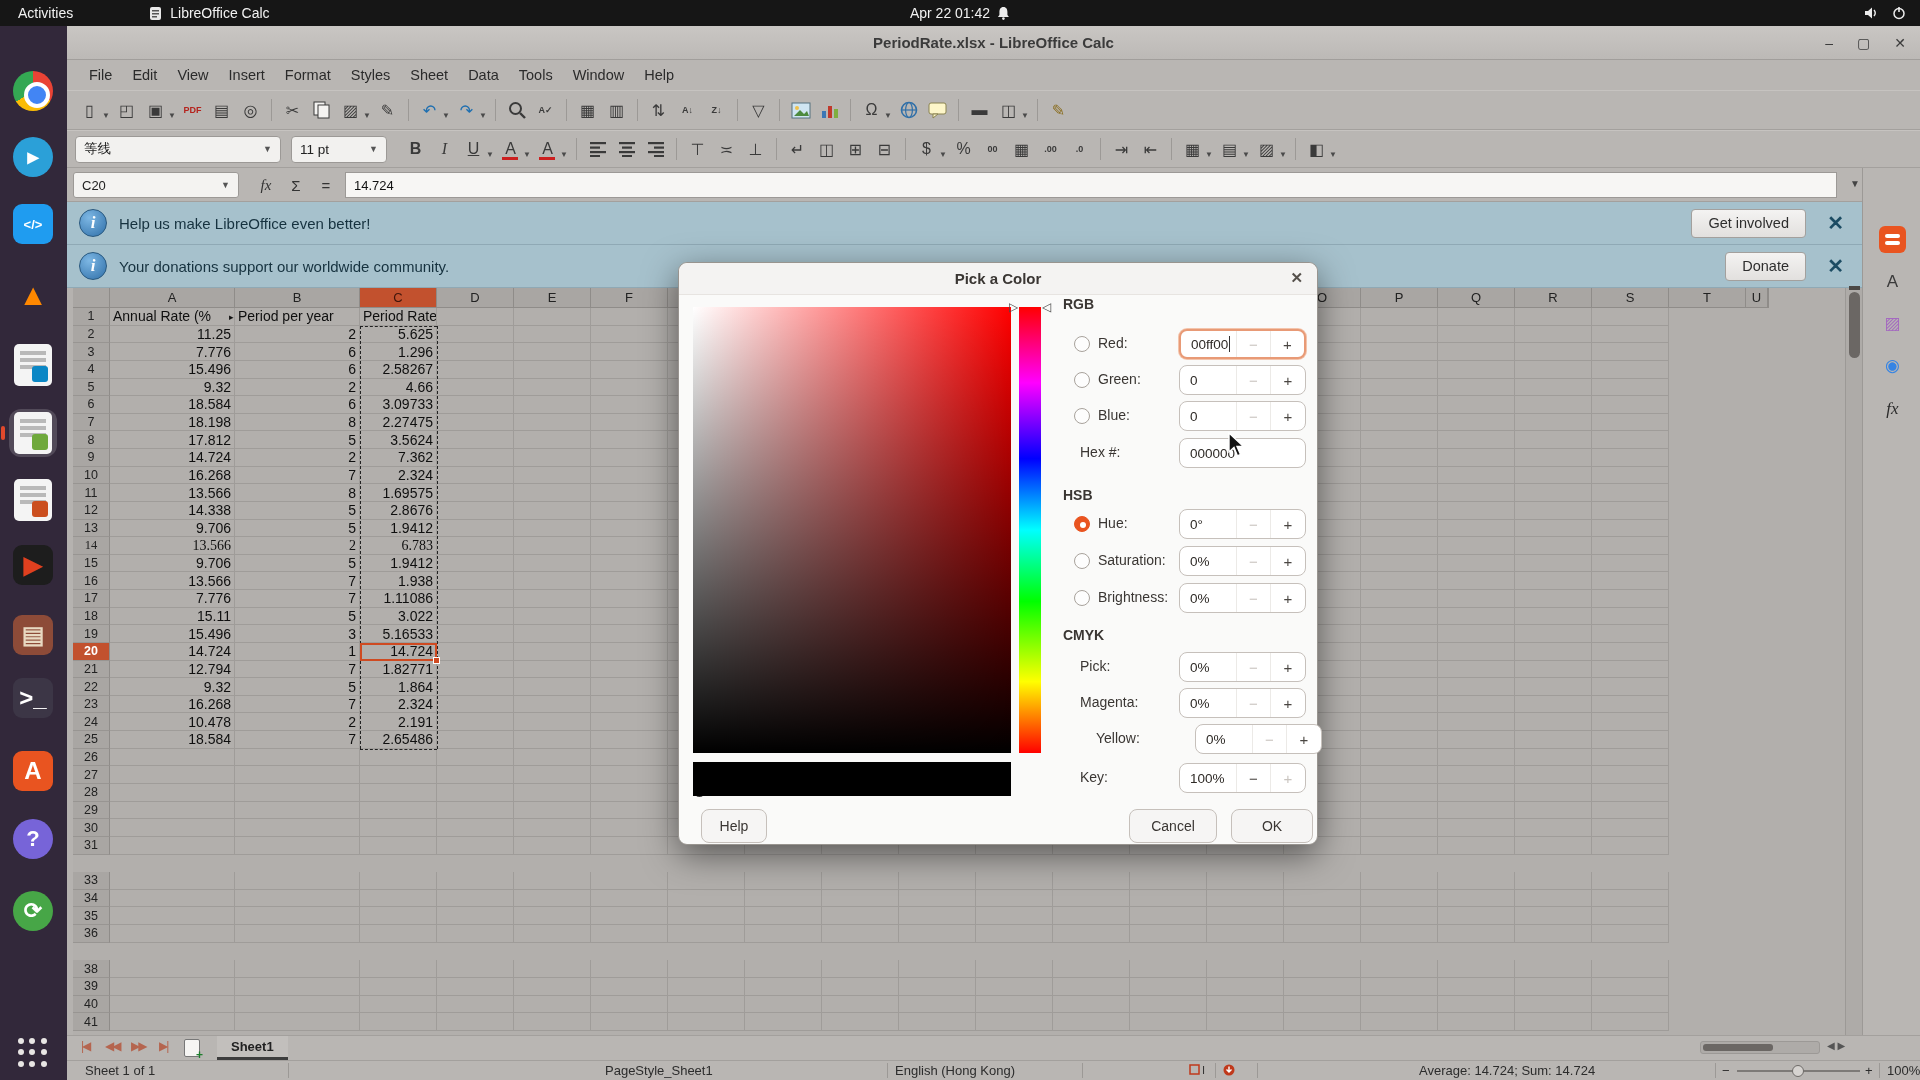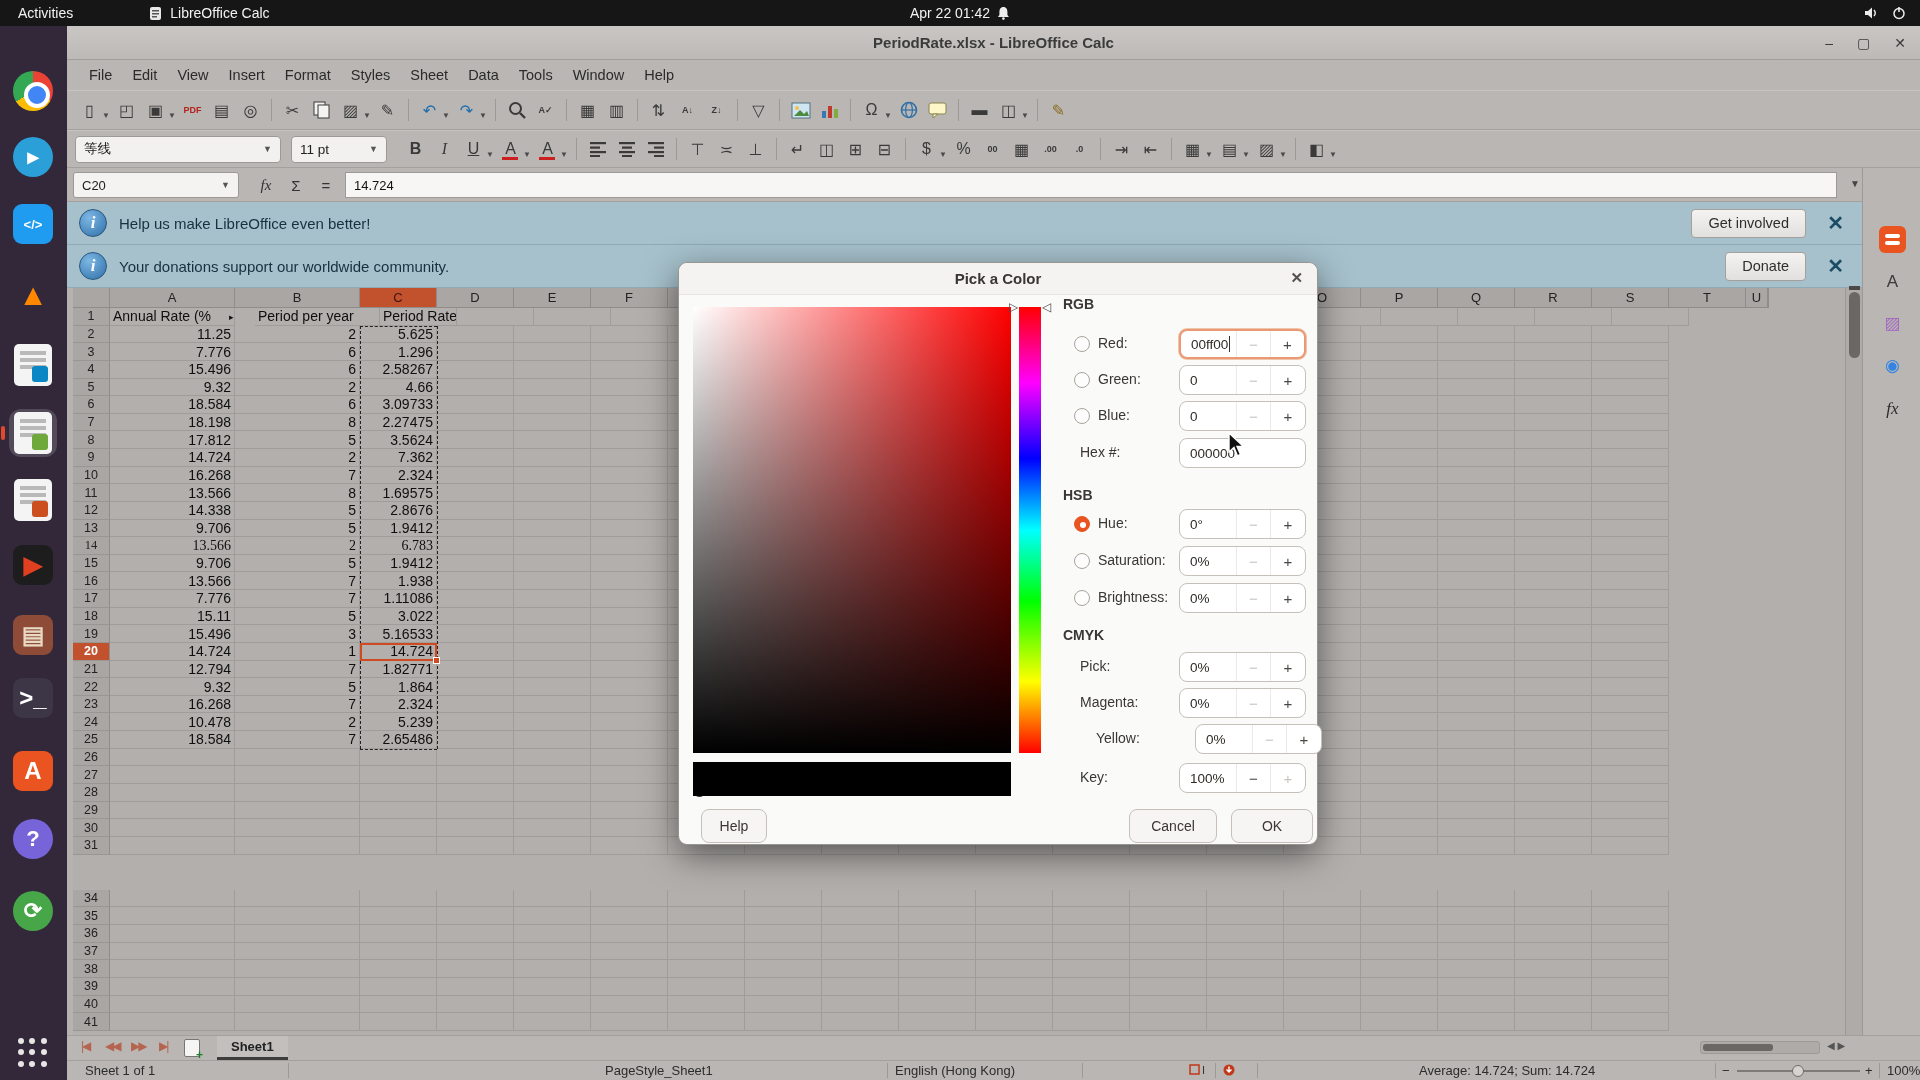--- a/index.html
+++ b/index.html
@@ -519,21 +519,21 @@
         <div class="ghead" style="width: 77px;">Q</div>
         <div class="ghead" style="width: 77px;">R</div>
         <div class="ghead" style="width: 77px;">S</div>
         <div class="ghead" style="width: 77px;">T</div>
         <div class="ghead" style="width: 22px;">U</div>
         <div class="ghead"></div>
       </div>
       <div class="grow" style="top: 20px;">
         <div class="rhead">1</div>
         <div class="gcell txt" style="width: 125px; height: 17.63px;">Annual Rate (%</div>
-        <div class="gcell txt" style="width: 125px; height: 17.63px; margin-left: 20px;">Period per year</div>
+        <div class="gcell txt" style="width: 125px; height: 17.63px;">Period per year</div>
         <div class="gcell txt" style="width: 77px; height: 17.63px;">Period Rate (%)</div>
         <div class="gcell txt" style="width: 77px; height: 17.63px;"></div>
         <div class="gcell txt" style="width: 77px; height: 17.63px;"></div>
         <div class="gcell txt" style="width: 77px; height: 17.63px;"></div>
         <div class="gcell txt" style="width: 77px; height: 17.63px;"></div>
         <div class="gcell txt" style="width: 77px; height: 17.63px;"></div>
         <div class="gcell txt" style="width: 77px; height: 17.63px;"></div>
         <div class="gcell txt" style="width: 77px; height: 17.63px;"></div>
         <div class="gcell txt" style="width: 77px; height: 17.63px;"></div>
         <div class="gcell txt" style="width: 77px; height: 17.63px;"></div>
@@ -1026,21 +1026,21 @@
         <div class="gcell txt" style="width: 77px; height: 17.63px;"></div>
         <div class="gcell txt" style="width: 77px; height: 17.63px;"></div>
         <div class="gcell txt" style="width: 77px; height: 17.63px;"></div>
         <div class="gcell txt" style="width: 77px; height: 17.63px;"></div>
         <div class="gcell txt" style="width: 77px; height: 17.63px;"></div>
       </div>
       <div class="grow" style="top: 425.49px;">
         <div class="rhead">24</div>
         <div class="gcell num" style="width: 125px; height: 17.63px;">10.478</div>
         <div class="gcell num" style="width: 125px; height: 17.63px;">2</div>
-        <div class="gcell num" style="width: 77px; height: 17.63px;">5.239</div>
+        <div class="gcell num" style="width: 77px; height: 17.63px;">2.191</div>
         <div class="gcell txt" style="width: 77px; height: 17.63px;"></div>
         <div class="gcell txt" style="width: 77px; height: 17.63px;"></div>
         <div class="gcell txt" style="width: 77px; height: 17.63px;"></div>
         <div class="gcell txt" style="width: 77px; height: 17.63px;"></div>
         <div class="gcell txt" style="width: 77px; height: 17.63px;"></div>
         <div class="gcell txt" style="width: 77px; height: 17.63px;"></div>
         <div class="gcell txt" style="width: 77px; height: 17.63px;"></div>
         <div class="gcell txt" style="width: 77px; height: 17.63px;"></div>
         <div class="gcell txt" style="width: 77px; height: 17.63px;"></div>
         <div class="gcell txt" style="width: 77px; height: 17.63px;"></div>
@@ -1198,20 +1198,42 @@
         <div class="gcell txt" style="width: 77px; height: 17.63px;"></div>
         <div class="gcell txt" style="width: 77px; height: 17.63px;"></div>
         <div class="gcell txt" style="width: 77px; height: 17.63px;"></div>
         <div class="gcell txt" style="width: 77px; height: 17.63px;"></div>
         <div class="gcell txt" style="width: 77px; height: 17.63px;"></div>
         <div class="gcell txt" style="width: 77px; height: 17.63px;"></div>
         <div class="gcell txt" style="width: 77px; height: 17.63px;"></div>
         <div class="gcell txt" style="width: 77px; height: 17.63px;"></div>
         <div class="gcell txt" style="width: 77px; height: 17.63px;"></div>
       </div>
+      <div class="grow" style="top: 584.16px;">
+        <div class="rhead">33</div>
+        <div class="gcell txt" style="width: 125px; height: 17.63px;"></div>
+        <div class="gcell txt" style="width: 125px; height: 17.63px;"></div>
+        <div class="gcell txt" style="width: 77px; height: 17.63px;"></div>
+        <div class="gcell txt" style="width: 77px; height: 17.63px;"></div>
+        <div class="gcell txt" style="width: 77px; height: 17.63px;"></div>
+        <div class="gcell txt" style="width: 77px; height: 17.63px;"></div>
+        <div class="gcell txt" style="width: 77px; height: 17.63px;"></div>
+        <div class="gcell txt" style="width: 77px; height: 17.63px;"></div>
+        <div class="gcell txt" style="width: 77px; height: 17.63px;"></div>
+        <div class="gcell txt" style="width: 77px; height: 17.63px;"></div>
+        <div class="gcell txt" style="width: 77px; height: 17.63px;"></div>
+        <div class="gcell txt" style="width: 77px; height: 17.63px;"></div>
+        <div class="gcell txt" style="width: 77px; height: 17.63px;"></div>
+        <div class="gcell txt" style="width: 77px; height: 17.63px;"></div>
+        <div class="gcell txt" style="width: 77px; height: 17.63px;"></div>
+        <div class="gcell txt" style="width: 77px; height: 17.63px;"></div>
+        <div class="gcell txt" style="width: 77px; height: 17.63px;"></div>
+        <div class="gcell txt" style="width: 77px; height: 17.63px;"></div>
+        <div class="gcell txt" style="width: 77px; height: 17.63px;"></div>
+      </div>
       <div class="grow" style="top: 601.79px;">
         <div class="rhead">34</div>
         <div class="gcell txt" style="width: 125px; height: 17.63px;"></div>
         <div class="gcell txt" style="width: 125px; height: 17.63px;"></div>
         <div class="gcell txt" style="width: 77px; height: 17.63px;"></div>
         <div class="gcell txt" style="width: 77px; height: 17.63px;"></div>
         <div class="gcell txt" style="width: 77px; height: 17.63px;"></div>
         <div class="gcell txt" style="width: 77px; height: 17.63px;"></div>
         <div class="gcell txt" style="width: 77px; height: 17.63px;"></div>
         <div class="gcell txt" style="width: 77px; height: 17.63px;"></div>
@@ -1244,42 +1266,20 @@
         <div class="gcell txt" style="width: 77px; height: 17.63px;"></div>
         <div class="gcell txt" style="width: 77px; height: 17.63px;"></div>
         <div class="gcell txt" style="width: 77px; height: 17.63px;"></div>
         <div class="gcell txt" style="width: 77px; height: 17.63px;"></div>
         <div class="gcell txt" style="width: 77px; height: 17.63px;"></div>
         <div class="gcell txt" style="width: 77px; height: 17.63px;"></div>
         <div class="gcell txt" style="width: 77px; height: 17.63px;"></div>
       </div>
       <div class="grow" style="top: 637.05px;">
         <div class="rhead">36</div>
-        <div class="gcell txt" style="width: 125px; height: 17.63px;"></div>
-        <div class="gcell txt" style="width: 125px; height: 17.63px;"></div>
-        <div class="gcell txt" style="width: 77px; height: 17.63px;"></div>
-        <div class="gcell txt" style="width: 77px; height: 17.63px;"></div>
-        <div class="gcell txt" style="width: 77px; height: 17.63px;"></div>
-        <div class="gcell txt" style="width: 77px; height: 17.63px;"></div>
-        <div class="gcell txt" style="width: 77px; height: 17.63px;"></div>
-        <div class="gcell txt" style="width: 77px; height: 17.63px;"></div>
-        <div class="gcell txt" style="width: 77px; height: 17.63px;"></div>
-        <div class="gcell txt" style="width: 77px; height: 17.63px;"></div>
-        <div class="gcell txt" style="width: 77px; height: 17.63px;"></div>
-        <div class="gcell txt" style="width: 77px; height: 17.63px;"></div>
-        <div class="gcell txt" style="width: 77px; height: 17.63px;"></div>
-        <div class="gcell txt" style="width: 77px; height: 17.63px;"></div>
-        <div class="gcell txt" style="width: 77px; height: 17.63px;"></div>
-        <div class="gcell txt" style="width: 77px; height: 17.63px;"></div>
-        <div class="gcell txt" style="width: 77px; height: 17.63px;"></div>
-        <div class="gcell txt" style="width: 77px; height: 17.63px;"></div>
-        <div class="gcell txt" style="width: 77px; height: 17.63px;"></div>
-      </div>
-      <div class="grow" style="top: 654.68px;">
-        <div class="rhead">37</div>
         <div class="gcell txt" style="width: 125px; height: 17.63px;"></div>
         <div class="gcell txt" style="width: 125px; height: 17.63px;"></div>
         <div class="gcell txt" style="width: 77px; height: 17.63px;"></div>
         <div class="gcell txt" style="width: 77px; height: 17.63px;"></div>
         <div class="gcell txt" style="width: 77px; height: 17.63px;"></div>
         <div class="gcell txt" style="width: 77px; height: 17.63px;"></div>
         <div class="gcell txt" style="width: 77px; height: 17.63px;"></div>
         <div class="gcell txt" style="width: 77px; height: 17.63px;"></div>
         <div class="gcell txt" style="width: 77px; height: 17.63px;"></div>
         <div class="gcell txt" style="width: 77px; height: 17.63px;"></div>

